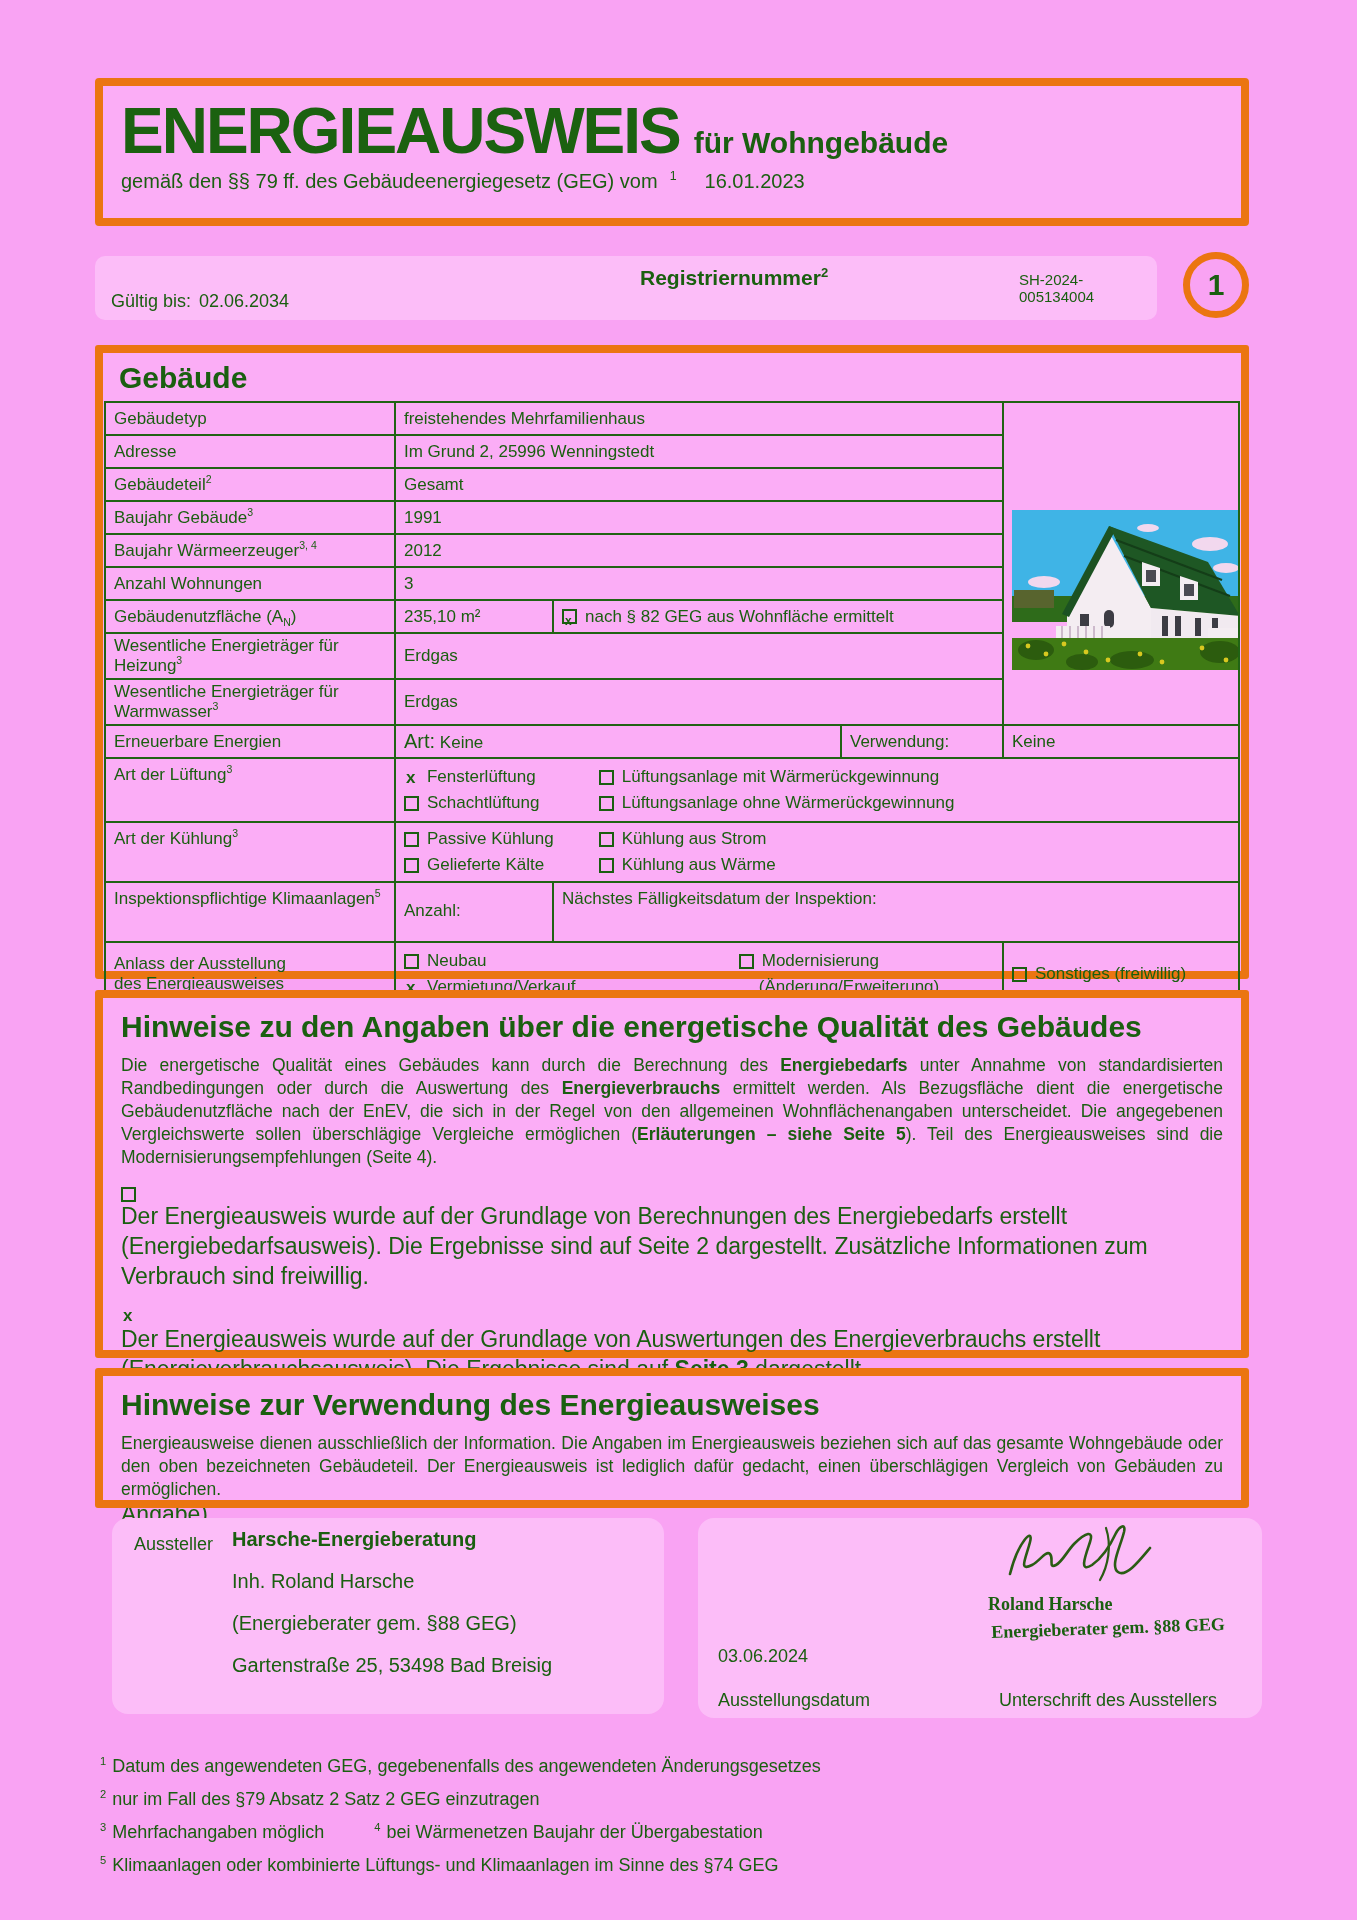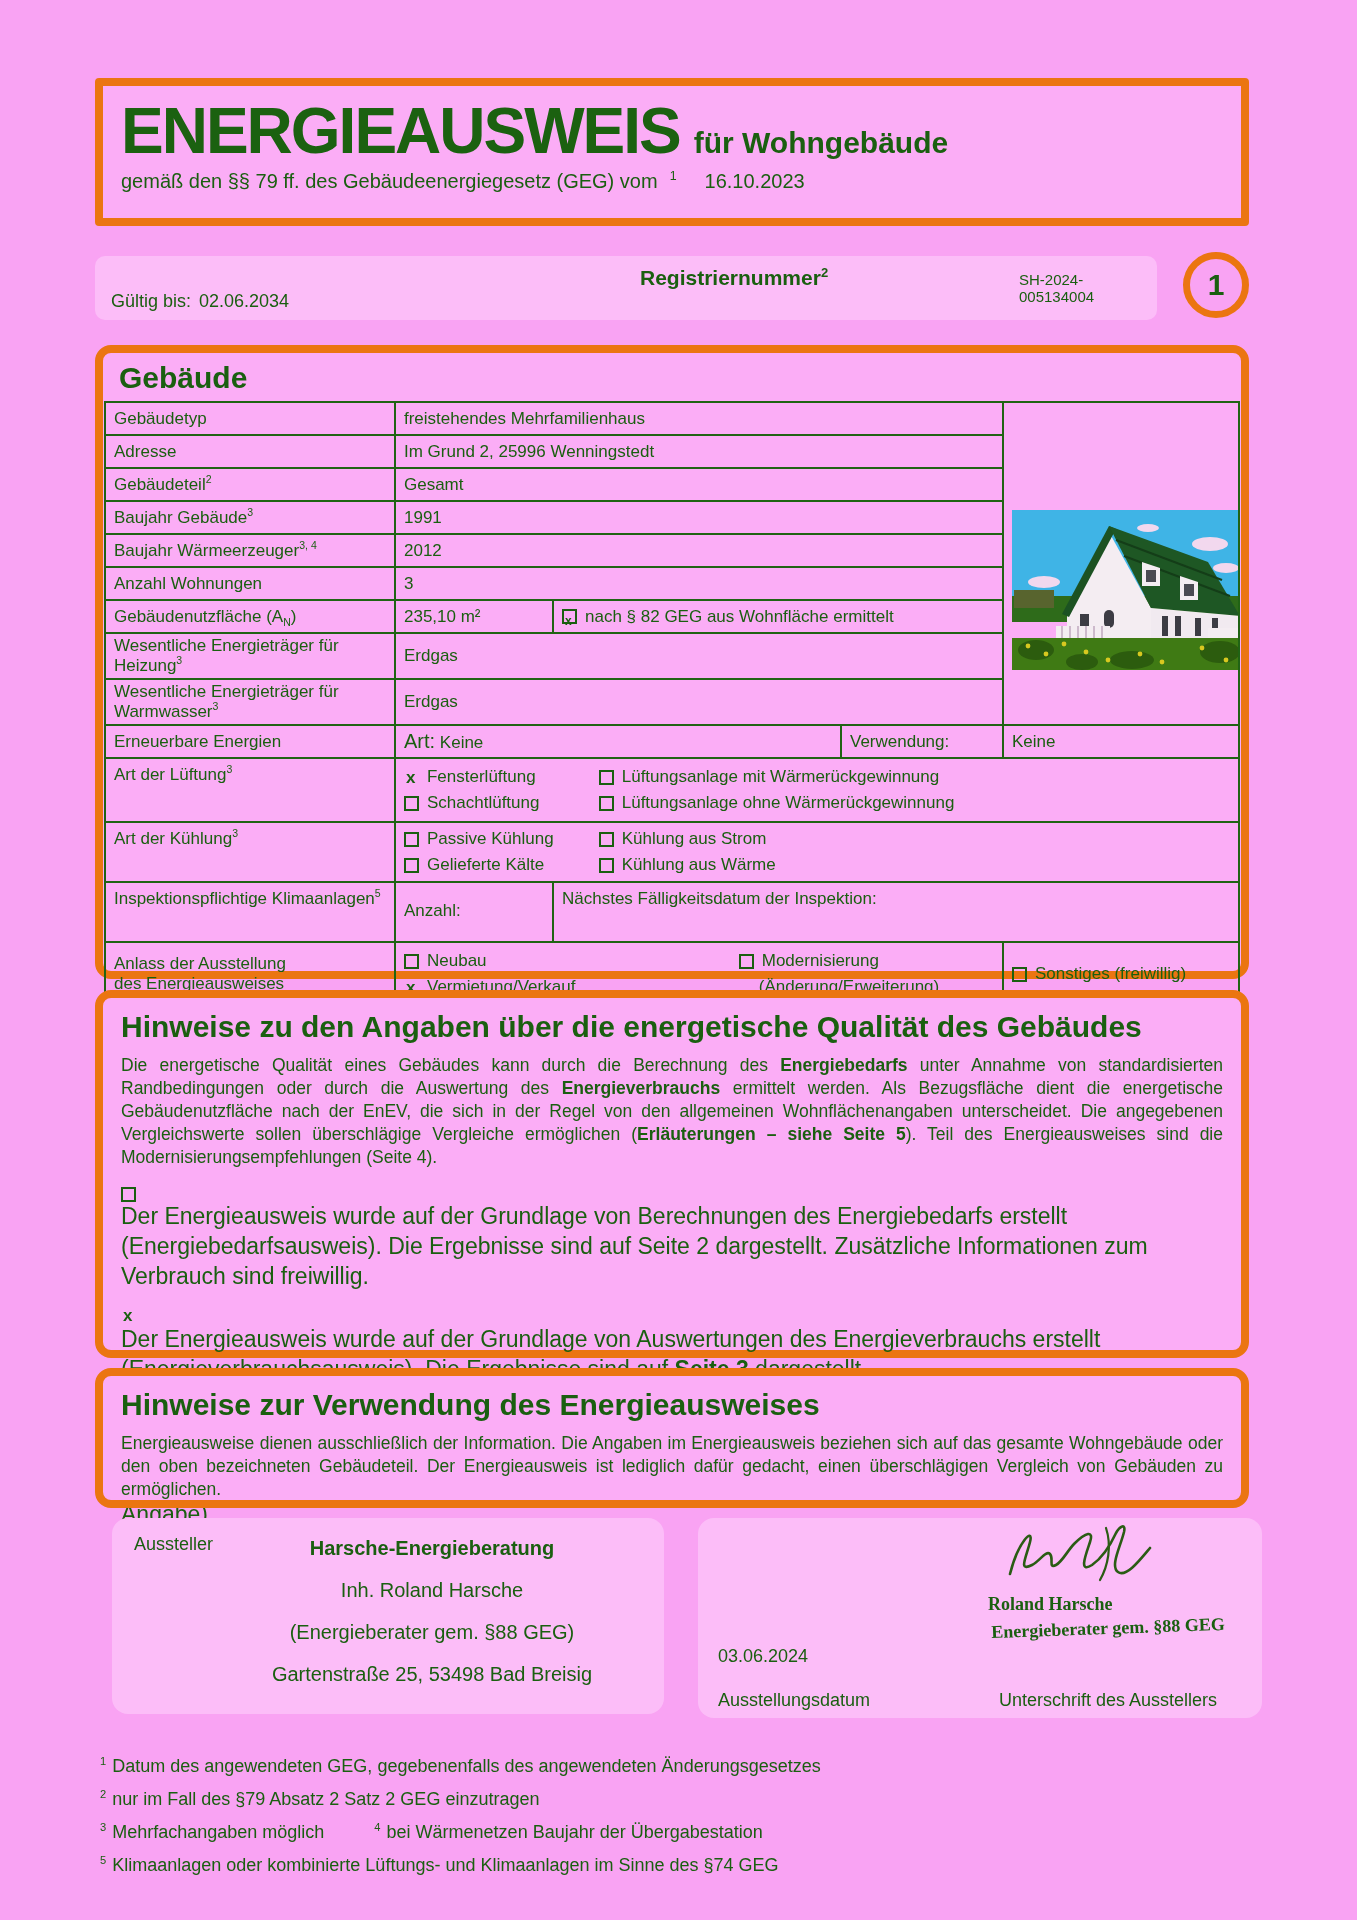--- a/index.html
+++ b/index.html
@@ -24,21 +24,21 @@
             border-radius:10px;}
   .valid{position:absolute;left:16px;bottom:8px;font-size:18px;}
   .valid span{margin-right:8px;}
   .reg-label{position:absolute;left:545px;top:10px;font-size:21px;font-weight:700;}
   .reg-number{position:absolute;left:924px;top:15px;font-size:15px;}
   .page-circle{position:absolute;left:1183px;top:252px;width:52px;height:52px;border:7px solid #EB7511;
                border-radius:50%;display:flex;align-items:center;justify-content:center;
                font-size:30px;font-weight:700;background:#F9A3F3;}
 
   
-  .obox{position:absolute;left:95px;width:1154px;border:8px solid #EB7511;border-radius:16px;
+  .obox{position:absolute;left:95px;width:1154px;border:8px solid #EB7511;border-radius:3px;
         background:#FBADF6;box-sizing:border-box;}
   .section-heading{font-size:30px;font-weight:700;padding:8px 0 6px 16px;}
 
   
   .gb{top:345px;height:634px;}
   table.gtab{border-collapse:collapse;margin:0 auto;width:1134px;table-layout:fixed;}
   table.gtab td{border:2px solid #206314;font-size:17px;padding:2px 8px;vertical-align:middle;
                 overflow:hidden;}
   td.lbl{font-size:17px;}
   td.val{font-size:19px;}
@@ -64,21 +64,21 @@
   .cbpara .cb{margin-top:4px;}
   .daten-row{position:relative;margin-top:26px;height:26px;font-size:17.5px;}
   .daten-opt1{position:absolute;left:412px;top:0;display:flex;align-items:center;}
   .daten-opt2{position:absolute;left:672px;top:0;display:flex;align-items:center;}
 
   
   .ablock{position:absolute;background:#FCBDF8;border-radius:16px;}
   .ab-left{left:112px;top:1518px;width:552px;height:196px;}
   .ab-right{left:698px;top:1518px;width:564px;height:200px;}
   .aussteller-lbl{position:absolute;left:22px;top:16px;font-size:18px;}
-  .company{position:absolute;left:120px;top:10px;width:400px;text-align:center;font-size:20px;margin-top:9px;}
+  .company{position:absolute;left:120px;top:10px;width:400px;font-size:20px;}
   .company div{margin-bottom:19px;}
   .date-val{position:absolute;left:20px;top:128px;font-size:18px;}
   .date-lbl{position:absolute;left:20px;top:172px;font-size:18px;}
   .sign-svg{position:absolute;left:290px;top:2px;}
   .sign-name{position:absolute;left:290px;top:76px;width:240px;text-align:left;font-family:"Liberation Serif",serif;
              font-weight:700;font-size:18px;}
   .sign-title{position:absolute;left:250px;top:100px;width:320px;text-align:center;font-family:"Liberation Serif",serif;
               font-weight:700;font-size:18px;transform:rotate(-2deg);}
   .sign-lbl{position:absolute;left:260px;top:172px;width:300px;text-align:center;font-size:18px;}
 
@@ -94,21 +94,21 @@
 </head>
 <body>
 
 <div class="page">
 
   <div class="title-box">
     <div class="title-row">
       <span class="big-title">ENERGIEAUSWEIS</span><span class="title-suffix">für Wohngebäude</span>
     </div>
     <div class="law-line">
-      <span>gemäß den §§ 79 ff. des Gebäudeenergiegesetz (GEG) vom</span><sup>1</sup><span class="law-date">16.10.2023</span>
+      <span>gemäß den §§ 79 ff. des Gebäudeenergiegesetz (GEG) vom</span><sup>1</sup><span class="law-date">16.01.2023</span>
     </div>
   </div>
 
   <div class="reg-band">
     <span class="valid">
       <span>Gültig bis:</span><span>02.06.2034</span>
     </span>
     <span class="reg-label">
       <span>Registriernummer</span><sup>2</sup>
     </span>

